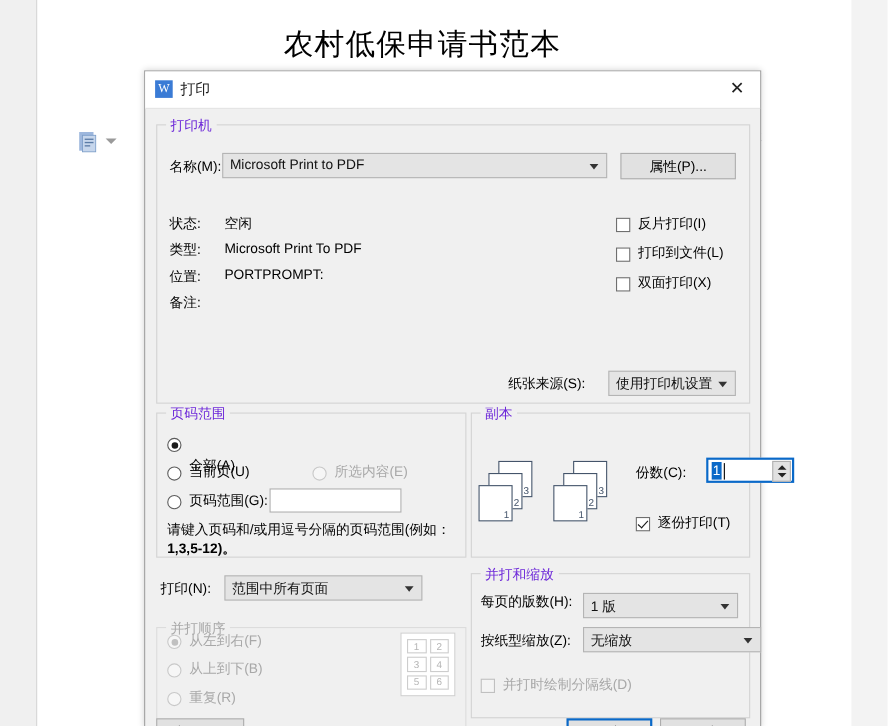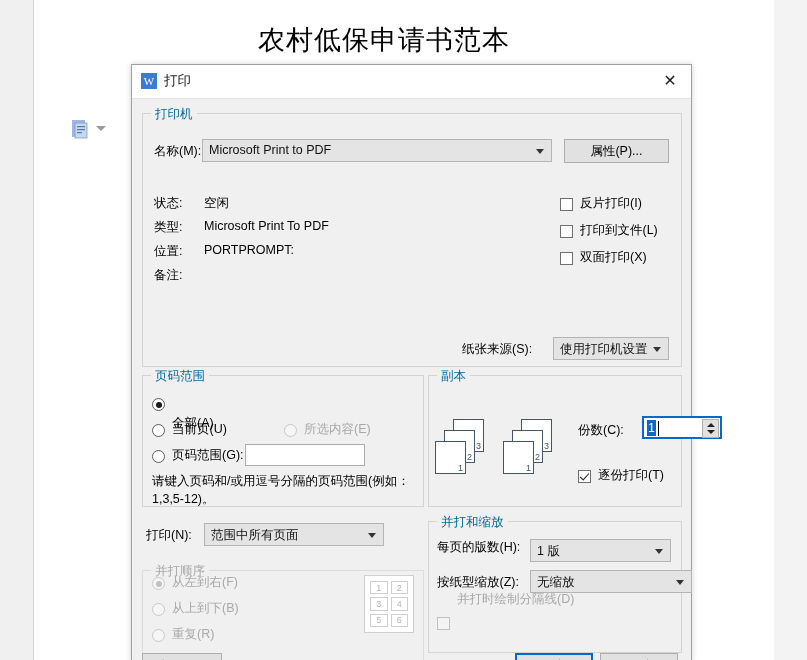--- a/index.html
+++ b/index.html
@@ -94,21 +94,21 @@
 
   
   .group {
     position: absolute;
     border: 1px solid #d3d3d3;
     background: transparent;
   }
   .group > .legend {
     position: absolute; top: -8px; left: 8px;
     background: #f0f0f0; padding: 0 4px;
-    font-size: 12.5px; color: #0369a1;
+    font-size: 12.5px; color: #6d28d9;
   }
   .group.disabled > .legend { color: #a8a8a8; }
   .group.disabled { border-color: #dcdcdc; margin-top: 15px; }
 
   .lbl { position: absolute; font-size: 12.5px; color: #000; white-space: nowrap; }
   .lbl.dim { color: #a8a8a8; }
 
   
   .combo {
     position: absolute; height: 23px;
@@ -310,21 +310,21 @@
       <div class="lbl" style="left:40px; top:322px;">当前页(U)</div>
 
       <div class="rd dim" style="left:152px; top:325px;"></div>
       <div class="lbl dim" style="left:172px; top:322px;">所选内容(E)</div>
 
       <div class="rd" style="left:20px; top:351px;"></div>
       <div class="lbl" style="left:40px; top:348px;">页码范围(G):</div>
       <div class="txtin" style="left:113px; top:345px; width:120px; height:22px;"></div>
 
       <div class="lbl" style="left:20px; top:374px;">请键入页码和/或用逗号分隔的页码范围(例如：</div>
-      <div class="lbl" style="left:20px; top:392px;">1,3,5-12)。</div>
+      <div class="lbl" style="left:20px; top:392px;font-weight:bold;">1,3,5-12)。</div>
 
       <div class="group" style="left:296px; top:276px; width:252px; height:130px;">
         <div class="legend">副本</div>
       </div>
 
       <div class="stack" style="left:303px; top:319px;">
         <div class="pg pg3">
             <span>3</span>
           </div>
         <div class="pg pg2">
@@ -397,21 +397,21 @@
         <div class="carrow"></div>
       </div>
 
       <div class="lbl" style="left:305px; top:475px;">按纸型缩放(Z):</div>
       <div class="combo" style="left:398px; top:471px; width:162px;">
         <div class="ctext">无缩放</div>
         <div class="carrow"></div>
       </div>
 
       <div class="cb dim" style="left:305px; top:518px;"></div>
-      <div class="lbl dim" style="left:325px; top:492px;">并打时绘制分隔线(D)</div>
+      <div class="lbl dim" style="left:325px; top:515px;">并打时绘制分隔线(D)</div>
 
       <div class="btn" style="left:10px; top:554px; width:80px; height:26px;">选项(O)...</div>
 
       <div class="btn default" style="left:383px; top:554px; width:78px; height:27px;">确定</div>
       <div class="btn" style="left:468px; top:554px; width:78px; height:27px;">取消</div>
 
     </div>
   </div>
 </div>
 

